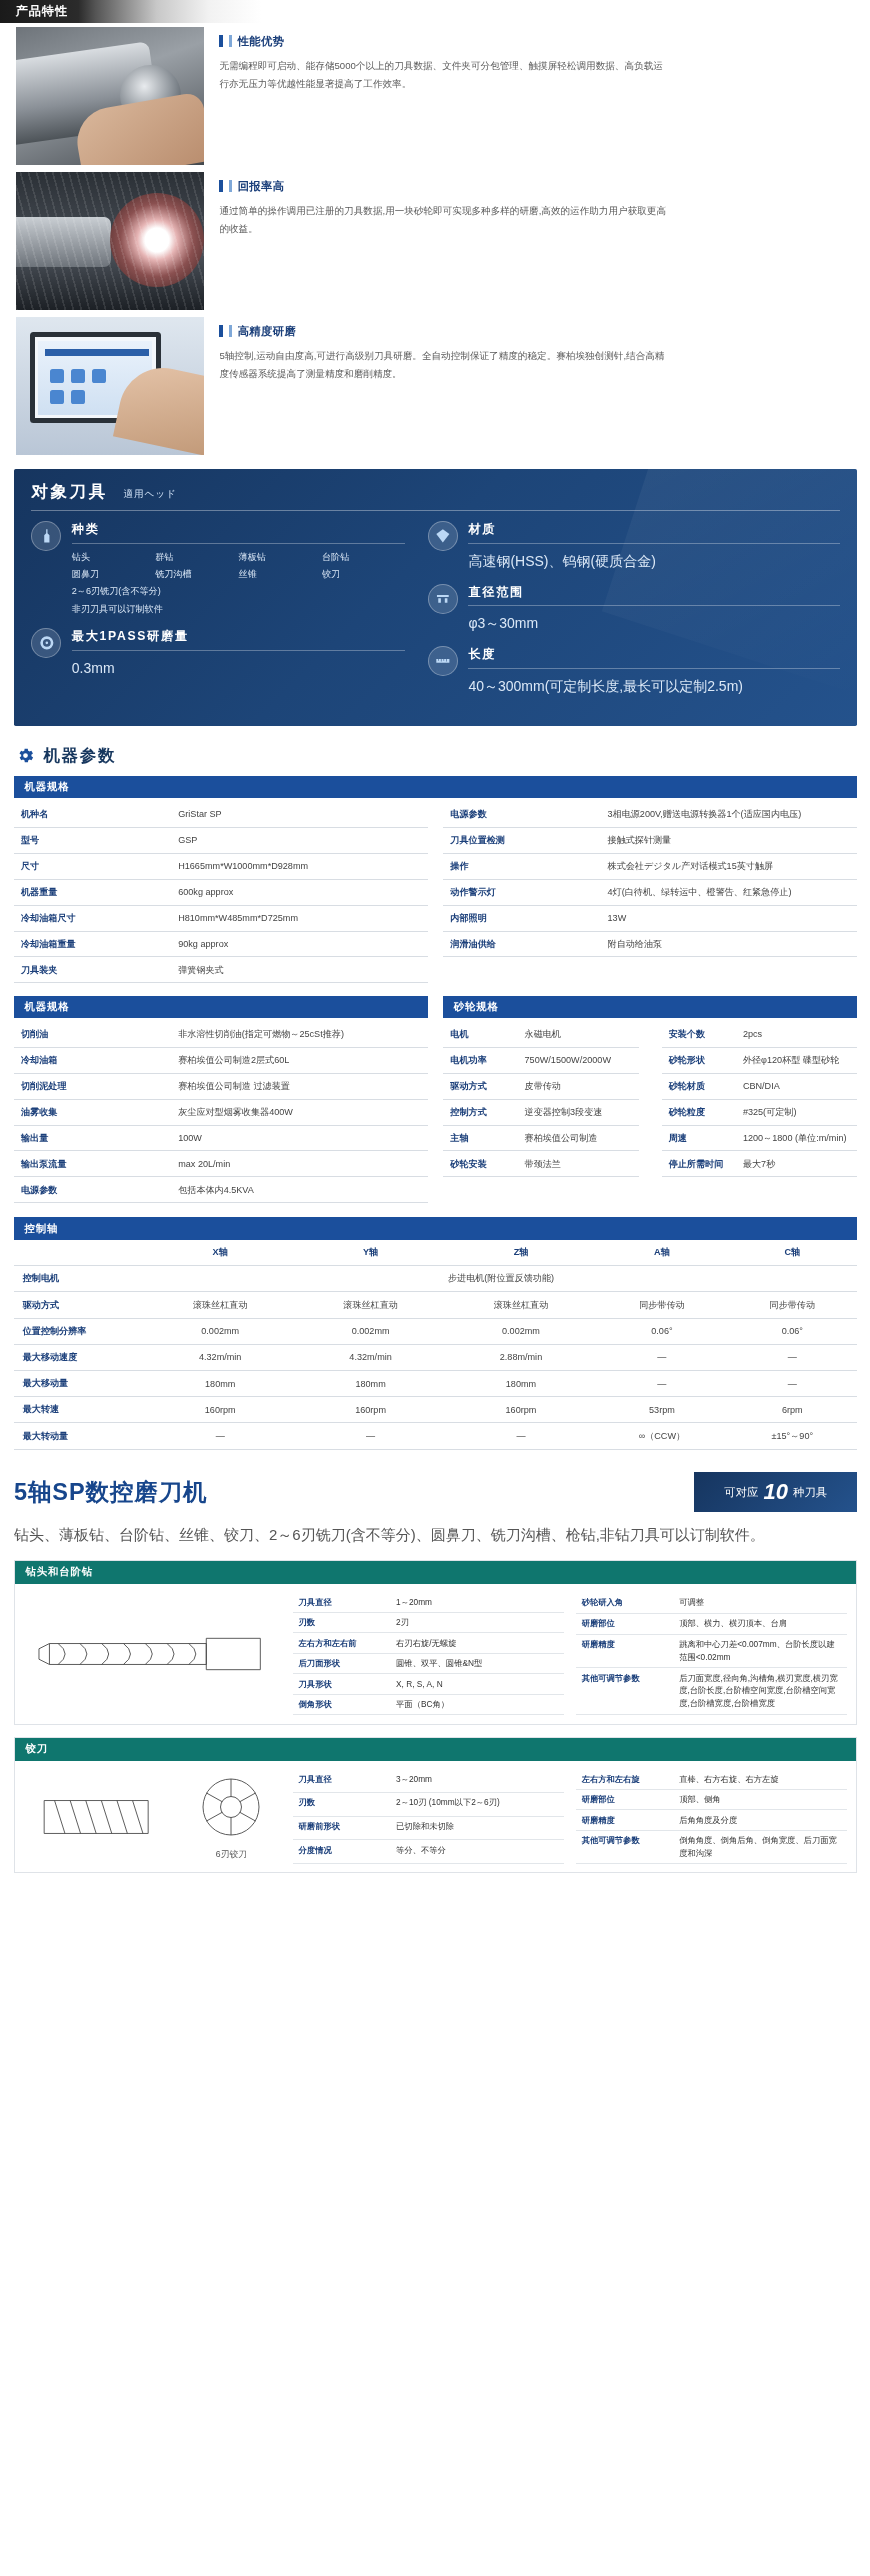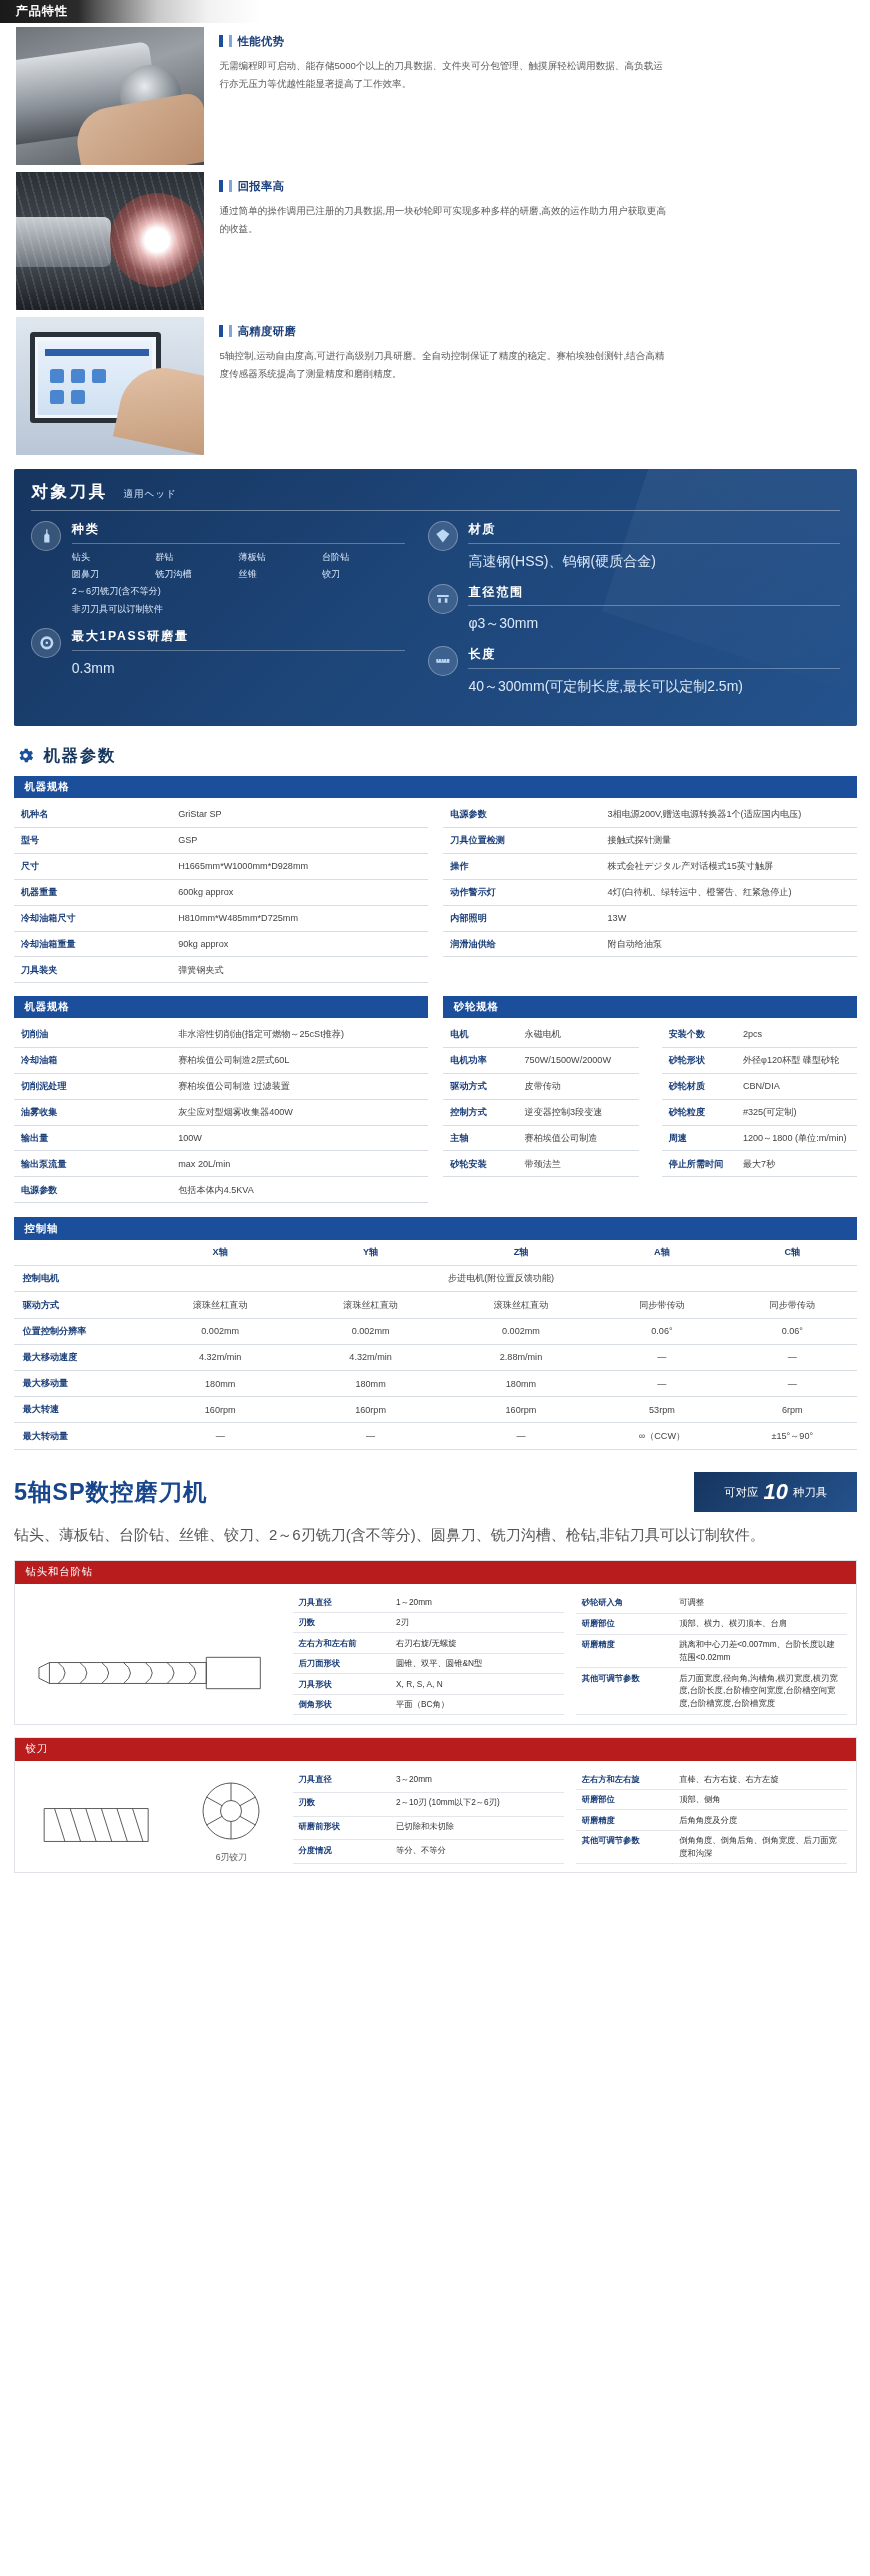--- a/index.html
+++ b/index.html
@@ -109,23 +109,23 @@
 
   
   .bt-wrap { margin: 22.6px 14px 0 14px; display:flex; align-items:center; justify-content:space-between;}
   .bt-title { font-size:23.5px; font-weight:bold; color:#17468c; letter-spacing:0.9px;}
   .bt-badge { background: linear-gradient(135deg,#16355f,#24528c); color:#fff; padding:7px 30px; font-size:11.3px;
               display:flex; align-items:center; gap:5.2px; }
   .bt-badge b { font-size:22px; font-style:italic; }
   .bt-desc { margin: 8.7px 14px 12.2px 14px; font-size:15px; color:#555; line-height:1.8;}
 
   .prod-block { margin: 0 14px 12.2px 14px; border:0.9px solid #dfe3e8; }
-  .prod-head { background:#b91c1c; color:#fff; font-size:10.4px; font-weight:normal; padding:4.4px 10.4px; letter-spacing:0.9px;}
+  .prod-head { background:#0f766e; color:#fff; font-size:10.4px; font-weight:bold; padding:4.4px 10.4px; letter-spacing:0.9px;}
   .prod-body { display:flex; padding:8.7px; gap:8.7px; }
-  .prod-fig { width:261px; flex:none; display:flex; align-items:flex-end; justify-content:space-around; }
+  .prod-fig { width:261px; flex:none; display:flex; align-items:center; justify-content:space-around;font-family:Liberation Mono, monospace; }
   .prod-tables { flex:1; display:flex; gap:12.2px;}
   table.mini { width:100%; border-collapse:collapse; font-size:8.3px;}
   table.mini td { border-bottom:0.9px solid #e2e6ea; padding:3.5px 5.2px; line-height:1.5; vertical-align:top;}
   table.mini td.k { width:36%; font-weight:bold; color:#1b3f7a;}
   .figcap { text-align:center; font-size:8.7px; color:#555; margin-top:3.5px;}
 </style>
 </head>
 <body>
 
 <div class="page">

